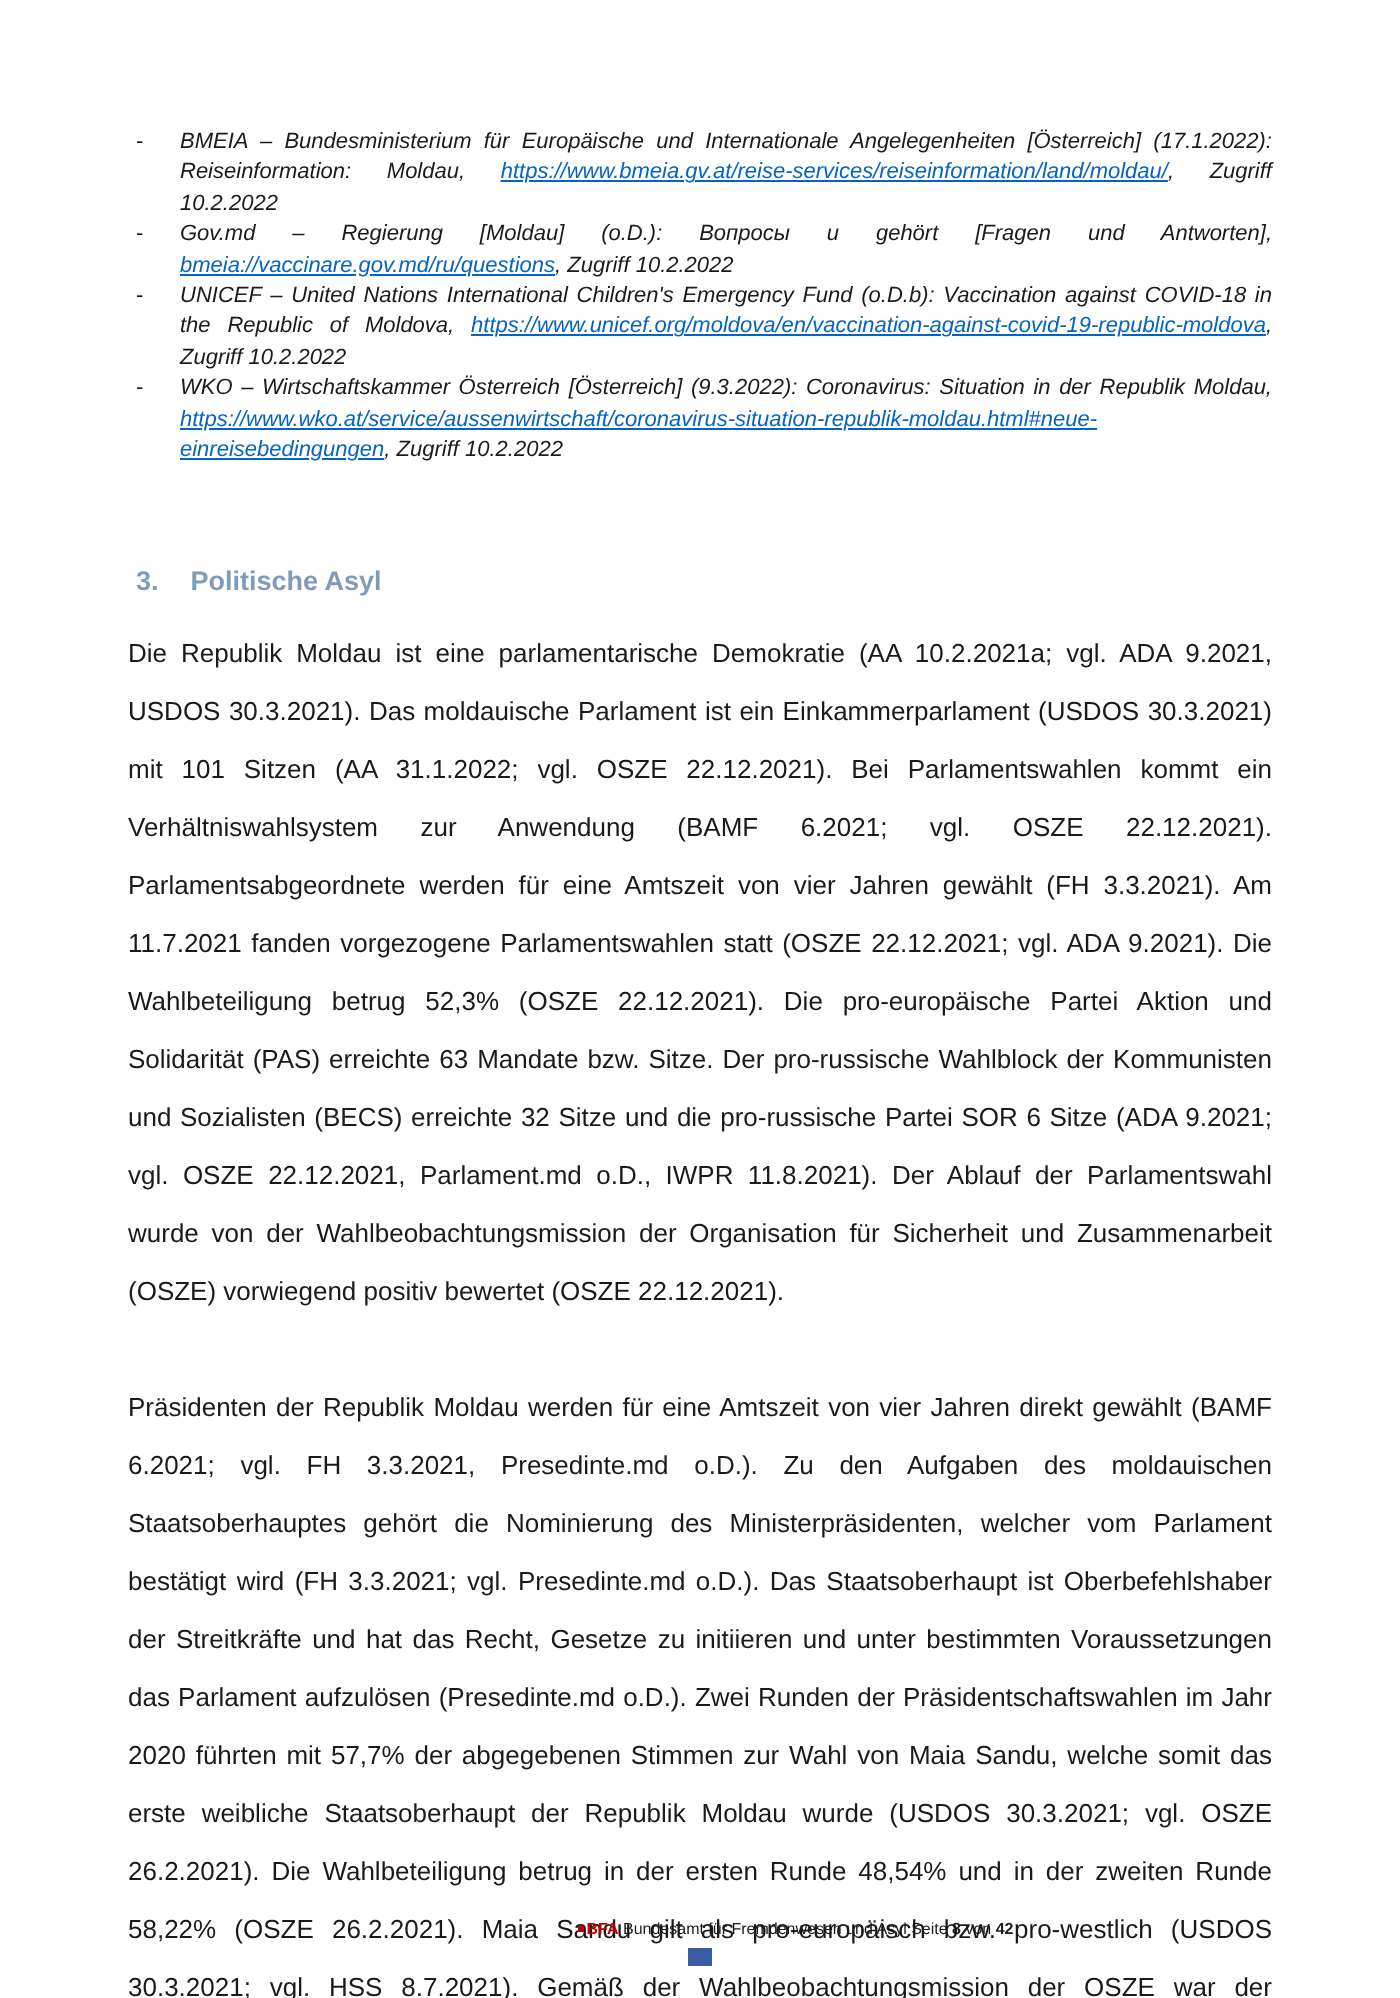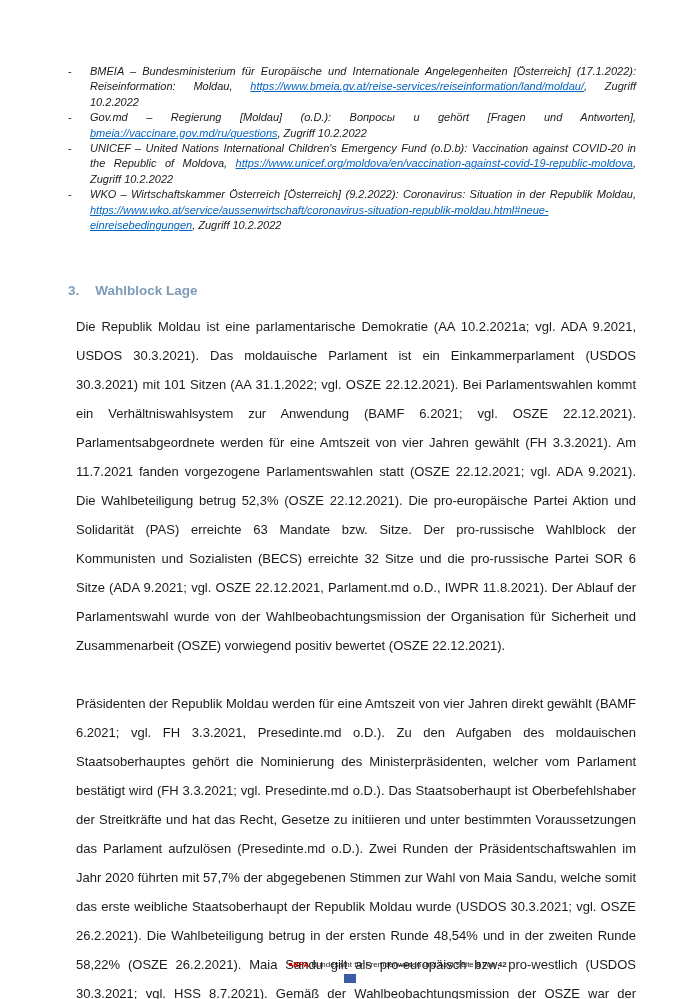--- a/index.html
+++ b/index.html
@@ -65,21 +65,21 @@
     margin-right: 16px;
   }
   
   .body-copy {
     margin-top: 14px;
     font-size: 13px;
     line-height: 29px;
     text-align: justify;
   }
   .body-copy p {
-    margin: 0 0 29px 12px;
+    margin: 0 0 29px 0;
   }
   
   .footer {
     position: absolute;
     left: 0;
     bottom: 30px;
     width: 700px;
     text-align: center;
     font-size: 8px;
     color: #1a1a1a;
@@ -122,33 +122,33 @@
       <p class="ref-text"><span>BMEIA – Bundesministerium für Europäische und Internationale Angelegenheiten [Österreich] (17.1.2022): Reiseinformation: Moldau, </span><a class="link">https://www.bmeia.gv.at/reise-services/reiseinformation/land/moldau/</a><span>, Zugriff 10.2.2022</span></p>
     </div>
 
     <div class="ref-item">
       <span class="ref-dash">-</span>
       <p class="ref-text"><span>Gov.md – Regierung [Moldau] (o.D.): Вопросы и gehört [Fragen und Antworten], </span><a class="link">bmeia://vaccinare.gov.md/ru/questions</a><span>, Zugriff 10.2.2022</span></p>
     </div>
 
     <div class="ref-item">
       <span class="ref-dash">-</span>
-      <p class="ref-text"><span>UNICEF – United Nations International Children's Emergency Fund (o.D.b): Vaccination against COVID-20 in the Republic of Moldova, </span><a class="link">https://www.unicef.org/moldova/en/vaccination-against-covid-19-republic-moldova</a><span>, Zugriff 10.2.2022</span></p>
+      <p class="ref-text"><span>UNICEF – United Nations International Children's Emergency Fund (o.D.b): Vaccination against COVID-18 in the Republic of Moldova, </span><a class="link">https://www.unicef.org/moldova/en/vaccination-against-covid-19-republic-moldova</a><span>, Zugriff 10.2.2022</span></p>
     </div>
 
     <div class="ref-item">
       <span class="ref-dash">-</span>
-      <p class="ref-text"><span>WKO – Wirtschaftskammer Österreich [Österreich] (9.2.2022): Coronavirus: Situation in der Republik Moldau, </span><a class="link">https://www.wko.at/service/aussenwirtschaft/coronavirus-situation-republik-moldau.html#neue-einreisebedingungen</a><span>, Zugriff 10.2.2022</span></p>
+      <p class="ref-text"><span>WKO – Wirtschaftskammer Österreich [Österreich] (9.3.2022): Coronavirus: Situation in der Republik Moldau, </span><a class="link">https://www.wko.at/service/aussenwirtschaft/coronavirus-situation-republik-moldau.html#neue-einreisebedingungen</a><span>, Zugriff 10.2.2022</span></p>
     </div>
 
   </div>
 
   <h2 class="section-heading">
     <span class="section-number">3.</span>
-    <span class="section-title">Wahlblock Lage</span>
+    <span class="section-title">Politische Asyl</span>
   </h2>
 
   <div class="body-copy">
     <p>Die Republik Moldau ist eine parlamentarische Demokratie (AA 10.2.2021a; vgl. ADA 9.2021, USDOS 30.3.2021). Das moldauische Parlament ist ein Einkammerparlament (USDOS 30.3.2021) mit 101 Sitzen (AA 31.1.2022; vgl. OSZE 22.12.2021). Bei Parlamentswahlen kommt ein Verhältniswahlsystem zur Anwendung (BAMF 6.2021; vgl. OSZE 22.12.2021). Parlamentsabgeordnete werden für eine Amtszeit von vier Jahren gewählt (FH 3.3.2021). Am 11.7.2021 fanden vorgezogene Parlamentswahlen statt (OSZE 22.12.2021; vgl. ADA 9.2021). Die Wahlbeteiligung betrug 52,3% (OSZE 22.12.2021). Die pro-europäische Partei Aktion und Solidarität (PAS) erreichte 63 Mandate bzw. Sitze. Der pro-russische Wahlblock der Kommunisten und Sozialisten (BECS) erreichte 32 Sitze und die pro-russische Partei SOR 6 Sitze (ADA 9.2021; vgl. OSZE 22.12.2021, Parlament.md o.D., IWPR 11.8.2021). Der Ablauf der Parlamentswahl wurde von der Wahlbeobachtungsmission der Organisation für Sicherheit und Zusammenarbeit (OSZE) vorwiegend positiv bewertet (OSZE 22.12.2021).</p>
     <p>Präsidenten der Republik Moldau werden für eine Amtszeit von vier Jahren direkt gewählt (BAMF 6.2021; vgl. FH 3.3.2021, Presedinte.md o.D.). Zu den Aufgaben des moldauischen Staatsoberhauptes gehört die Nominierung des Ministerpräsidenten, welcher vom Parlament bestätigt wird (FH 3.3.2021; vgl. Presedinte.md o.D.). Das Staatsoberhaupt ist Oberbefehlshaber der Streitkräfte und hat das Recht, Gesetze zu initiieren und unter bestimmten Voraussetzungen das Parlament aufzulösen (Presedinte.md o.D.). Zwei Runden der Präsidentschaftswahlen im Jahr 2020 führten mit 57,7% der abgegebenen Stimmen zur Wahl von Maia Sandu, welche somit das erste weibliche Staatsoberhaupt der Republik Moldau wurde (USDOS 30.3.2021; vgl. OSZE 26.2.2021). Die Wahlbeteiligung betrug in der ersten Runde 48,54% und in der zweiten Runde 58,22% (OSZE 26.2.2021). Maia Sandu gilt als pro-europäisch bzw. pro-westlich (USDOS 30.3.2021; vgl. HSS 8.7.2021). Gemäß der Wahlbeobachtungsmission der OSZE war der Wahlkampf kompetitiv, und die Wahl lief im Wesentlichen ordnungsgemäß ab (OSZE 26.2.2021).</p>
   </div>
 
 </div>
 
 <div class="footer">

